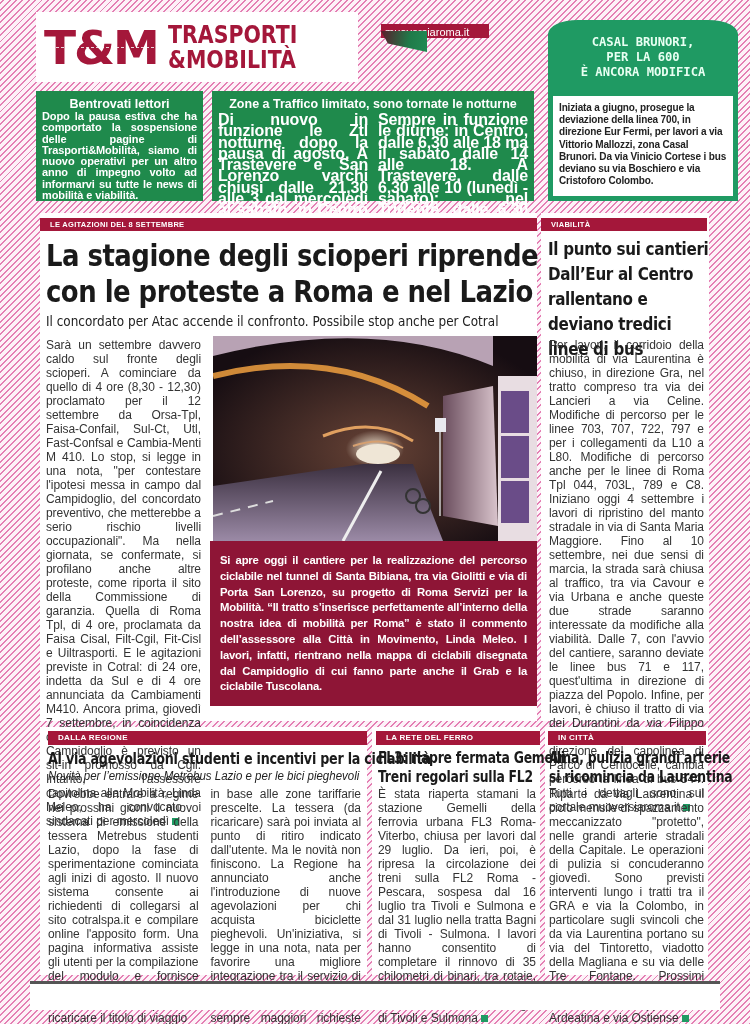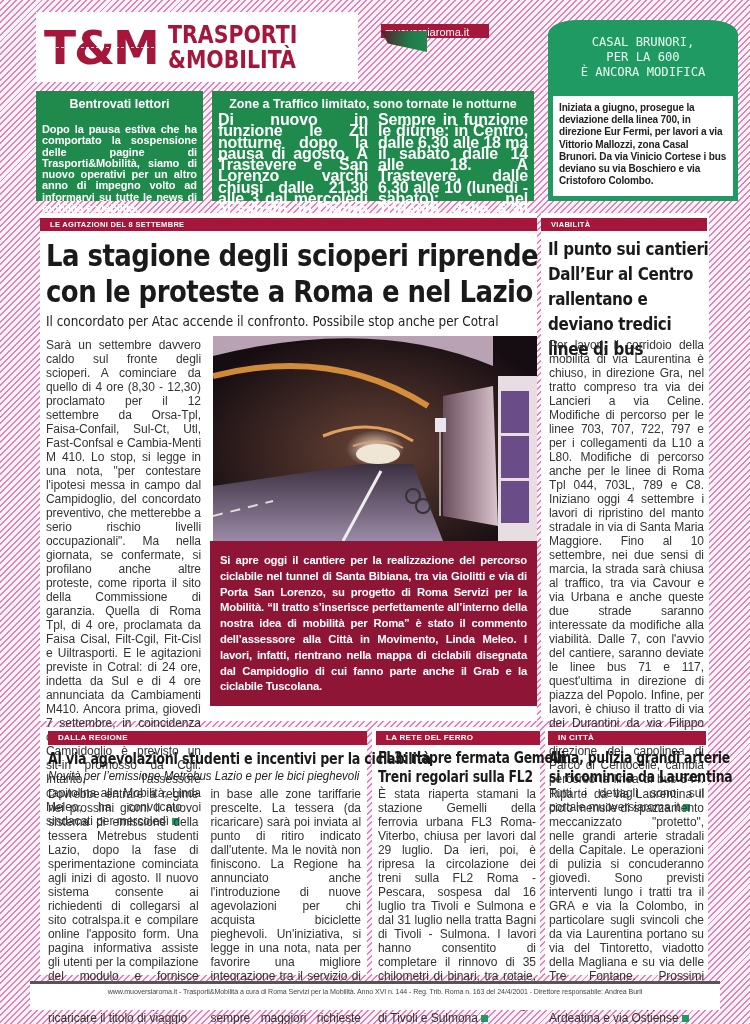--- a/index.html
+++ b/index.html
@@ -12,24 +12,24 @@
   }
   .abs { position: absolute; }
   
   .logo-box { left: 36px; top: 12px; width: 322px; height: 70px; background: #fff; display: flex; align-items: center; padding-left: 8px; }
   .logo-mark { font-family: "DejaVu Sans", sans-serif; font-weight: bold; font-size: 47px; color: #a4173a; letter-spacing: -2px; line-height: 1; position: relative; }
   .logo-mark::after { content: ""; position: absolute; left: 2px; right: 4px; top: 50%; border-top: 1.5px dashed #fff; opacity: .8; }
   .logo-text { margin-left: 10px; color: #a4173a; font-weight: bold; font-size: 25px; line-height: 25px; font-family: "DejaVu Sans", sans-serif; transform: scaleX(.82); transform-origin: left center; letter-spacing: 0; }
   .site-tag { left: 381px; top: 24px; width: 108px; height: 14px; background: #a4173a; color: #fff; font-size: 11px; line-height: 17px; padding-left: 4px; }
   .site-tag-tail { left: 381px; top: 31px; width: 46px; height: 21px; background: linear-gradient(100deg, #5b1a2b 0%, #1f7a49 60%, #228a53 100%); clip-path: polygon(0 0, 100% 0, 100% 100%, 15% 60%); }
   .callout { left: 548px; top: 20px; width: 190px; height: 71px; background: #1f9a63; border-top-left-radius: 30px 14px; border-top-right-radius: 30px 14px; color: #e8fff2; font-family: "DejaVu Sans Mono", monospace; font-size: 12.2px; line-height: 15px; text-align: center; padding-top: 15px; }
-  .callout span { display: block; }
+  .callout span { display: block; font-weight: bold; }
   .green-box { background: #1f8a4c; color: #fff; }
   .box1 { left: 36px; top: 91px; width: 167px; height: 110px; padding: 6px 6px; }
-  .box1 h3 { font-size: 12.5px; text-align: center; font-weight: bold; margin-bottom: 13px; }
+  .box1 h3 { font-size: 12.5px; text-align: center; font-weight: bold; margin-bottom: 0; }
   .box1 p { font-size: 11px; line-height: 11.3px; text-align: justify; font-weight: bold; letter-spacing: -.1px; }
   .box2 { left: 212px; top: 91px; width: 322px; height: 110px; padding: 6px 6px; }
   .box2 h3 { font-size: 12.5px; text-align: center; font-weight: bold; margin-bottom: 3px; }
   .box2 .cols { display: flex; gap: 10px; }
   .box2 .cols p { flex: 1; font-size: 16px; line-height: 11.3px; text-align: justify; font-weight: bold; letter-spacing: -.15px; }
   .box3 { left: 548px; top: 91px; width: 190px; height: 110px; background: #1f9a63; padding: 5px; }
   .box3 .inner { background: #fff; width: 100%; height: 100%; padding: 6px 6px; font-size: 10px; line-height: 12.2px; font-weight: bold; color: #222; letter-spacing: -.15px; }
   
   .kicker { background: #a4173a; color: #fff; font-size: 7.5px; font-weight: bold; line-height: 13px; height: 13px; padding-left: 10px; letter-spacing: .3px; }
   .kicker.k2 { font-size: 8px; line-height: 14px; height: 14px; }
@@ -172,14 +172,13 @@
 
 <div class="abs kicker k2 b3-kicker">IN CITTÀ</div>
 <div class="abs b3-head">
   <div>Ama, pulizia grandi arterie</div>
   <div>si ricomincia da Laurentina</div>
 </div>
 <div class="abs body-col b3-body"><span>Riparte da via Laurentina il ciclo mensile di spazzamento meccanizzato "protetto", nelle grandi arterie stradali della Capitale. Le operazioni di pulizia si concuderanno giovedì. Sono previsti interventi lungo i tratti tra il GRA e via la Colombo, in particolare sugli svincoli che da via Laurentina portano su via del Tintoretto, viadotto della Magliana e su via delle Tre Fontane. Prossimi interventi previsti in via Aurelia, via Appia, via Ardeatina e via Ostiense</span><span class="end-mark"></span></div>
 
 <div class="abs footer-rule"></div>
 <div class="abs footer">
-  <div>www.muoversiaroma.it - Trasporti&amp;Mobilità a cura di Roma Servizi per la Mobilità. Anno XVI n. 144 - Reg. Trib. Roma n. 163 del 24/4/2001 - Direttore responsabile: Andrea Burli</div>
 </div>
 
 </body></html>

